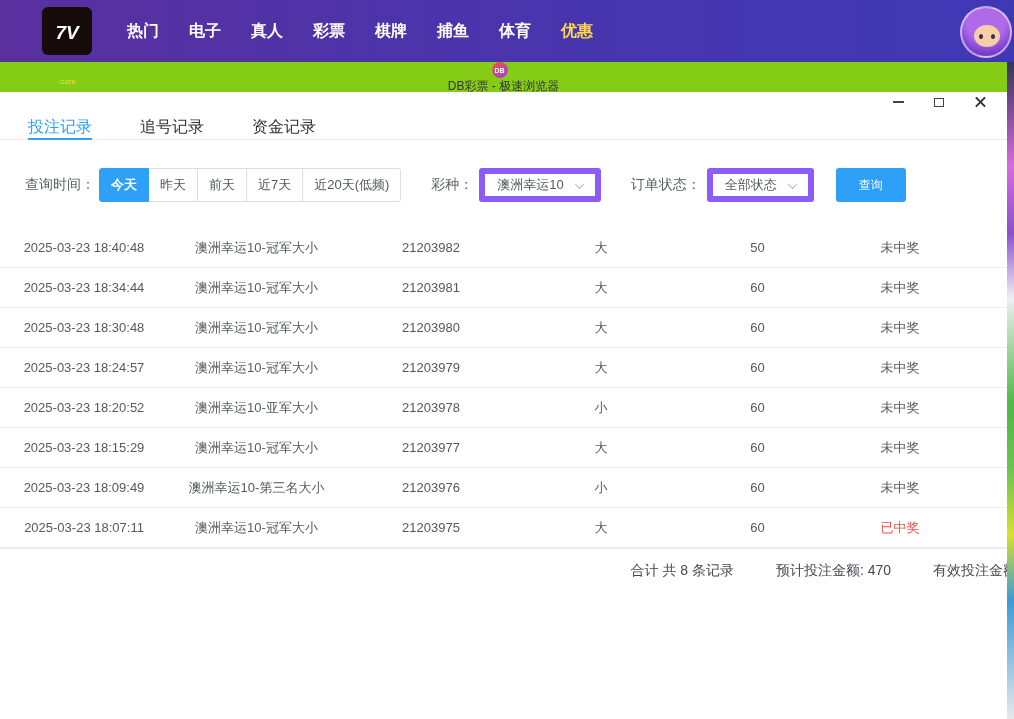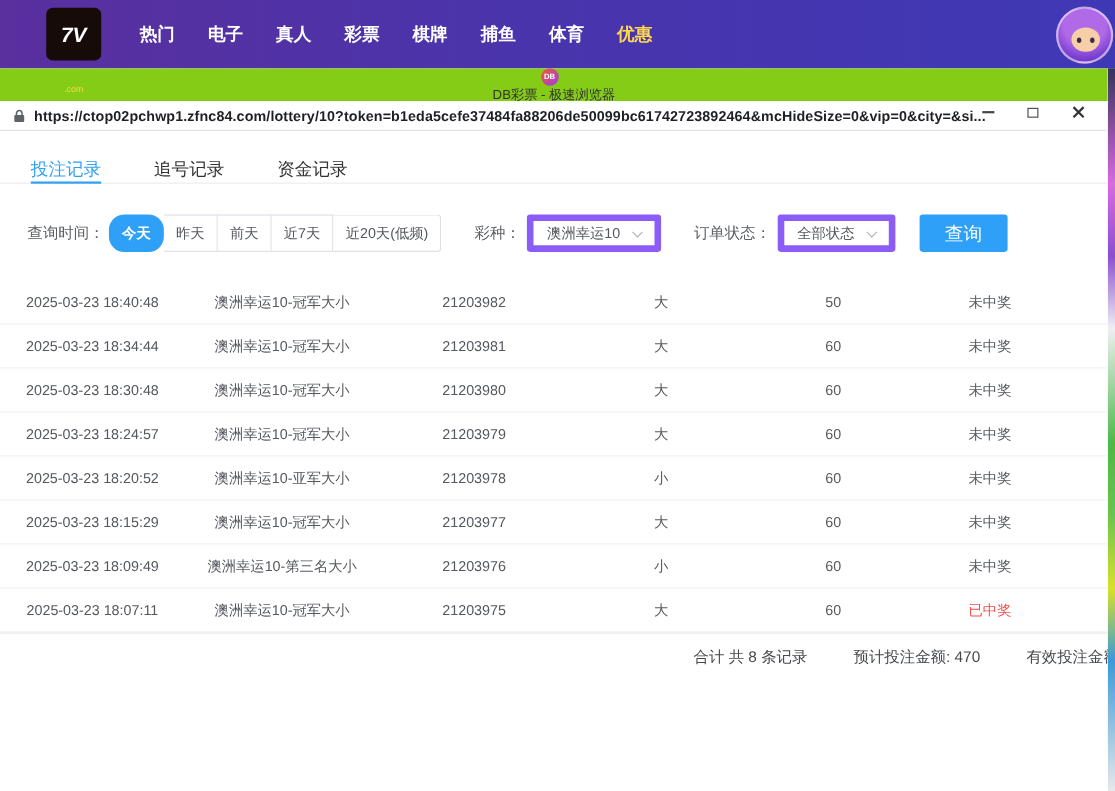--- a/index.html
+++ b/index.html
@@ -65,33 +65,33 @@
   .filters { display: flex; align-items: center; padding: 28px 25px 26px; font-size: 14px; color: #5c6066; }
   .f-label { white-space: nowrap; }
   .seg { display: flex; margin-left: 4px; }
   .seg-btn {
     padding: 0 11px; height: 34px; line-height: 32px; border: 1px solid #dcdfe5; border-left: none;
     background: #fff; color: #55585e; font-size: 13px; cursor: pointer; white-space: nowrap;
     font-family: "Liberation Sans", sans-serif;
   }
   .seg-btn:first-child { border-left: 1px solid #dcdfe5; border-radius: 3px 0 0 3px; }
   .seg-btn:last-child { border-radius: 0 3px 3px 0; }
-  .seg-btn.active { background: var(--accent, #2ea0f7); border-color: var(--accent, #2ea0f7); color: #fff; font-weight: bold; border-radius: 14px; }
+  .seg-btn.active { background: var(--accent, #2ea0f7); border-color: var(--accent, #2ea0f7); color: #fff; font-weight: bold; }
   .ml { margin-left: 30px; }
   .select {
     display: flex; align-items: center; justify-content: space-between; gap: 12px;
     border: 6px solid #8b5cf6; border-radius: 3px; height: 34px; padding: 0 12px;
     font-size: 13px; color: #55585e; cursor: pointer; margin-left: 6px; white-space: nowrap;
   }
   .select-lottery { min-width: 115px; }
   .select-status { min-width: 88px; }
   .chev { width: 7px; height: 7px; border-right: 1.5px solid #b0b4bc; border-bottom: 1.5px solid #b0b4bc; transform: rotate(45deg) translate(-1px,-1px); flex: none; }
   .query-btn {
     margin-left: 22px; height: 34px; padding: 0 23px; border: none; border-radius: 3px;
-    background: var(--accent, #2ea0f7); color: #fff; font-size: 17px; cursor: pointer;
+    background: var(--accent, #2ea0f7); color: #fff; font-size: 12px; cursor: pointer;
     font-family: "Liberation Sans", sans-serif;
   }
   
   .thead, .trow { display: grid; grid-template-columns: 168px 177px 172px 168px 145px 140px; align-items: center; }
   .thead { background: #f7f8fa; height: 34px; font-size: 13px; color: #62656b; }
   .trow { height: 40px; font-size: 13px; color: #55585e; border-bottom: 1px solid #f1f1f4; }
   .tcell { text-align: center; white-space: nowrap; overflow: hidden; }
   .tcell.win { color: var(--win-red, #f24f4f); }
   
   .summary {
@@ -137,29 +137,20 @@
         </div>
       <div class="ctl ctl-max">
           <i></i>
         </div>
       <div class="ctl ctl-close">
           <i></i>
         </div>
     </div>
   </div>
 
-  <div class="addressbar">
-    <span style="display:flex;">
-      <svg width="11" height="13" viewBox="0 0 11 13">
-          <rect x="1" y="5.5" width="9" height="6.5" rx="1" fill="#5f6368"></rect>
-          <path d="M3 5.7V4a2.5 2.5 0 0 1 5 0v1.7" fill="none" stroke="#5f6368" stroke-width="1.4"></path>
-        </svg>
-    </span>
-    <span class="url">https://ctop02pchwp1.zfnc84.com/lottery/10?token=b1eda5cefe37484fa88206de50099bc61742723892464&amp;mcHideSize=0&amp;vip=0&amp;city=&amp;si...</span>
-  </div>
 
   <div class="tabs">
       <div class="tab active">投注记录</div>
       <div class="tab">追号记录</div>
       <div class="tab">资金记录</div>
     </div>
 
   <div class="filters">
     <span class="f-label">查询时间：</span>
     <div class="seg">

